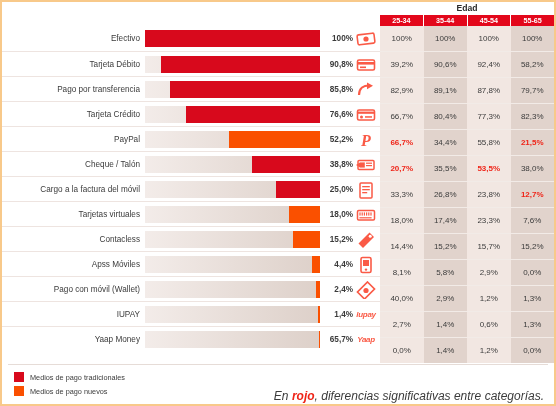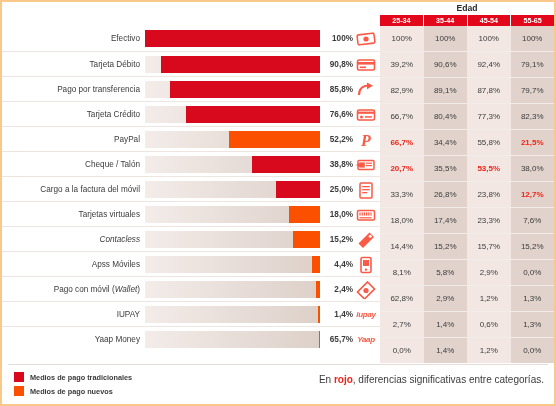--- a/index.html
+++ b/index.html
@@ -50,21 +50,21 @@
     top: 0;
     width: 132px;
     height: 25px;
     line-height: 25px;
     text-align: right;
     font-size: 8.2px;
     color: #3b3b3b;
     white-space: nowrap;
     overflow: hidden;
   }
-  .row-label .ital { font-style: italic; }
+  .row-label .ital { }
 
   .bar-track {
     position: absolute;
     left: 143px;
     top: 4px;
     width: 175px;
     height: 17px;
     background: #ddd0c9;
     background: linear-gradient(to right, #f3ece9 0%, #ddd0c9 100%);
   }
@@ -177,45 +177,45 @@
     left: 6px;
     top: 362px;
     width: 540px;
     height: 1px;
     background: #e6dcd7;
   }
   .legend {
     position: absolute;
     left: 12px;
     top: 370px;
-    font-weight: bold;
   }
   .legend-item {
     display: flex;
     align-items: center;
     margin-bottom: 4px;
   }
   .swatch {
     width: 10px;
     height: 10px;
     margin-right: 6px;
   }
   .swatch.trad { background: #d8091c; }
   .swatch.nuevo { background: #fa5000; }
   .legend-label {
     font-size: 7.3px;
     color: #3b3b3b;
   }
   .footnote {
     position: absolute;
     right: 10px;
-    top: 372px;
-    font-size: 10px;
+    top: 387px;
+    font-size: 12px;
     color: #3b3b3b;
     white-space: nowrap;
+    font-style: italic;
   }
   .footnote .rojo { color: #ef2418; font-weight: bold; }
 </style>
 </head>
 <body>
 
 <div id="page">
 
   <div class="chart-area">
     <div class="rows" id="rows-host">
@@ -411,21 +411,21 @@
         <div class="trow">
           <div class="td c0">100%</div>
           <div class="td c1">100%</div>
           <div class="td c2">100%</div>
           <div class="td c3">100%</div>
         </div>
         <div class="trow">
           <div class="td c0">39,2%</div>
           <div class="td c1">90,6%</div>
           <div class="td c2">92,4%</div>
-          <div class="td c3">79,1%</div>
+          <div class="td c3">58,2%</div>
         </div>
         <div class="trow">
           <div class="td c0">82,9%</div>
           <div class="td c1">89,1%</div>
           <div class="td c2">87,8%</div>
           <div class="td c3">79,7%</div>
         </div>
         <div class="trow">
           <div class="td c0">66,7%</div>
           <div class="td c1">80,4%</div>
@@ -462,21 +462,21 @@
           <div class="td c2">15,7%</div>
           <div class="td c3">15,2%</div>
         </div>
         <div class="trow">
           <div class="td c0">8,1%</div>
           <div class="td c1">5,8%</div>
           <div class="td c2">2,9%</div>
           <div class="td c3">0,0%</div>
         </div>
         <div class="trow">
-          <div class="td c0">62,8%</div>
+          <div class="td c0">40,0%</div>
           <div class="td c1">2,9%</div>
           <div class="td c2">1,2%</div>
           <div class="td c3">1,3%</div>
         </div>
         <div class="trow">
           <div class="td c0">2,7%</div>
           <div class="td c1">1,4%</div>
           <div class="td c2">0,6%</div>
           <div class="td c3">1,3%</div>
         </div>

